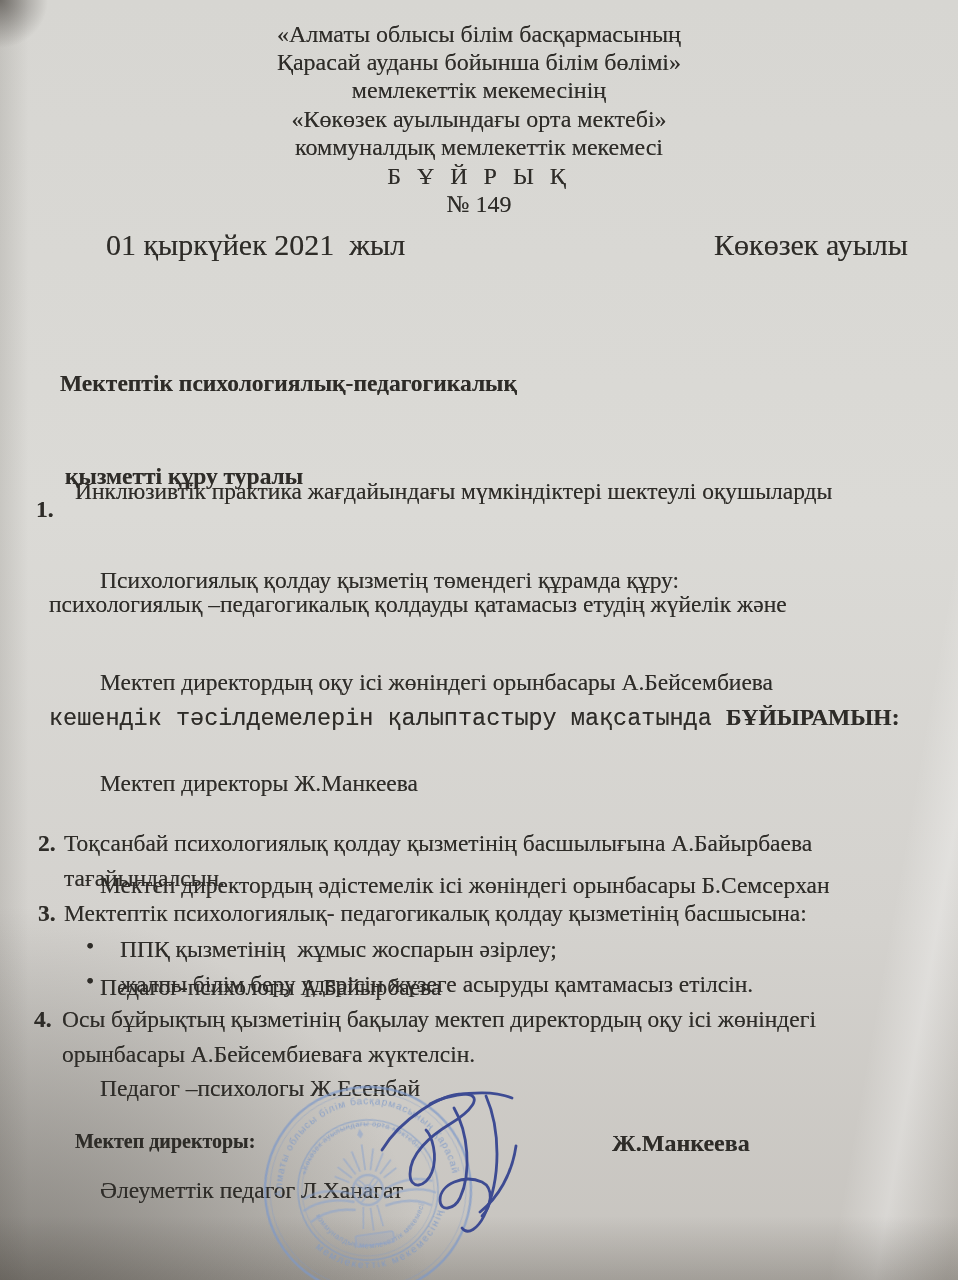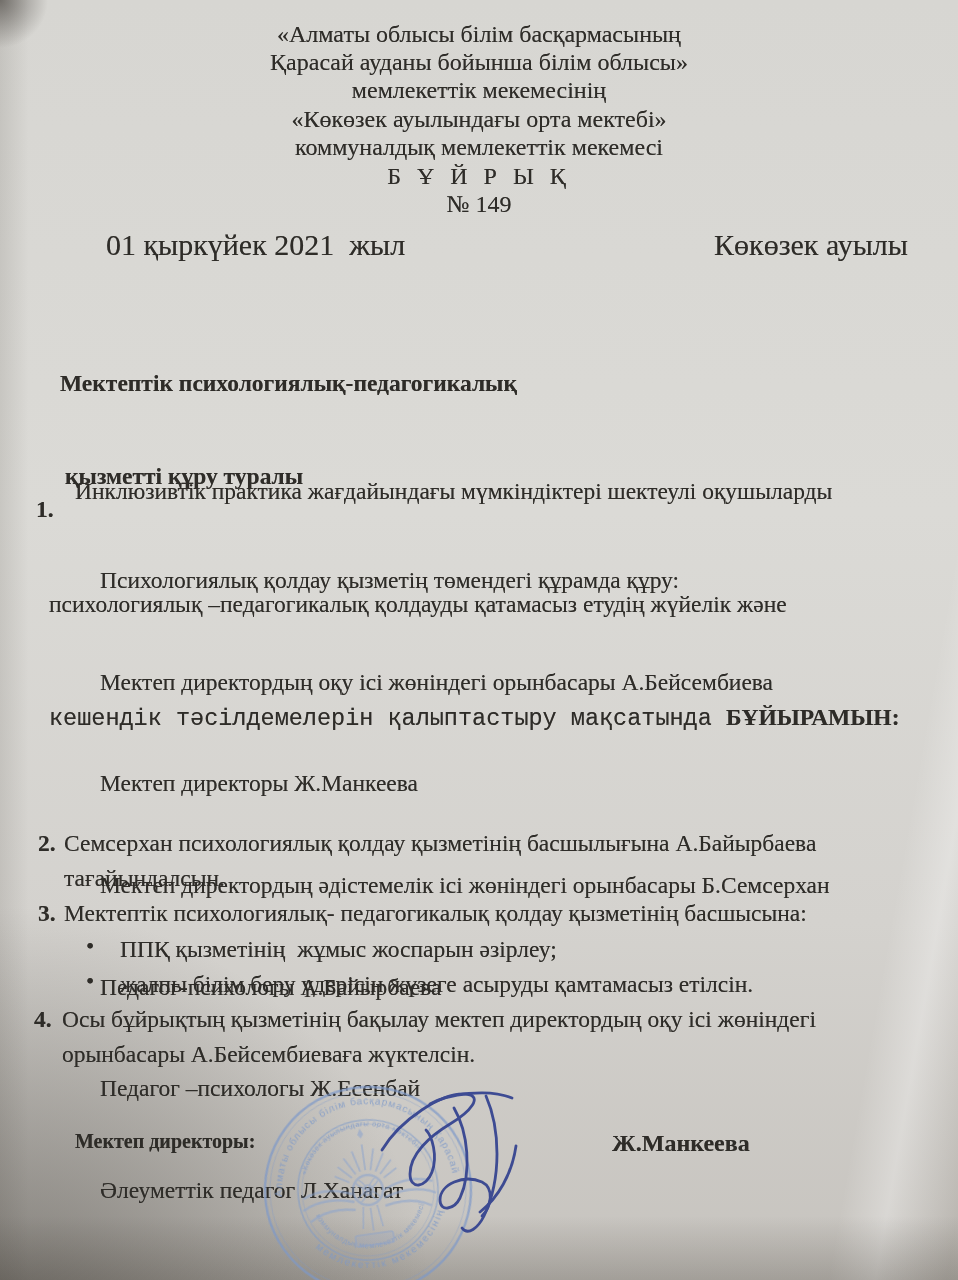--- a/index.html
+++ b/index.html
@@ -28,21 +28,21 @@
               transform:rotate(-8deg);filter:blur(.5px);opacity:.88;}
   .sign-wrap{position:absolute;left:372px;top:1080px;width:152px;height:166px;
              filter:blur(.3px);}
   svg{display:block;width:100%;height:100%;}
 </style>
 </head>
 <body>
 
 <div class="header soft">
   <div>«Алматы облысы білім басқармасының</div>
-  <div>Қарасай ауданы бойынша білім облысы»</div>
+  <div>Қарасай ауданы бойынша білім бөлімі»</div>
   <div>мемлекеттік мекемесінің</div>
   <div>«Көкөзек ауылындағы орта мектебі»</div>
   <div>коммуналдық мемлекеттік мекемесі</div>
   <div class="order-title">Б Ұ Й Р Ы Қ</div>
   <div>№ 149</div>
 </div>
 
 <div class="meta-row soft">
   <span style="white-space:pre-wrap;">01 қыркүйек 2021  жыл</span>
   <span>Көкөзек ауылы</span>
@@ -66,21 +66,21 @@
   <div>Мектеп директоры Ж.Манкеева</div>
   <div>Мектеп директордың әдістемелік ісі жөніндегі орынбасары Б.Семсерхан</div>
   <div>Педагог-психологы А.Байырбаева</div>
   <div>Педагог –психологы Ж.Есенбай</div>
   <div>Әлеуметтік педагог Л.Ханагат</div>
   <div>Логопед Ғ.Тоқсанбай</div>
   
 </div>
 
 <div class="abs b fs soft" style="top:830px;left:38px;">2.</div>
-<div class="abs fs soft" style="top:830px;left:64px;">Семсерхан психологиялық қолдау қызметінің басшылығына А.Байырбаева</div>
+<div class="abs fs soft" style="top:830px;left:64px;">Тоқсанбай психологиялық қолдау қызметінің басшылығына А.Байырбаева</div>
 <div class="abs fs soft" style="top:865px;left:64px;">тағайындалсын.</div>
 
 <div class="abs b fs soft" style="top:900px;left:38px;">3.</div>
 <div class="abs fs soft" style="top:900px;left:64px;">Мектептік психологиялық- педагогикалық қолдау қызметінің басшысына:</div>
 
 <div class="abs fs soft" style="top:933px;left:86px;">•</div>
 <div class="abs fs soft" style="top:936px;left:120px;">ППҚ қызметінің  жұмыс жоспарын әзірлеу;</div>
 <div class="abs fs soft" style="top:968px;left:86px;">•</div>
 <div class="abs fs soft" style="top:971px;left:120px;">жалпы білім беру үдерісін жүзеге асыруды қамтамасыз етілсін.</div>
 

